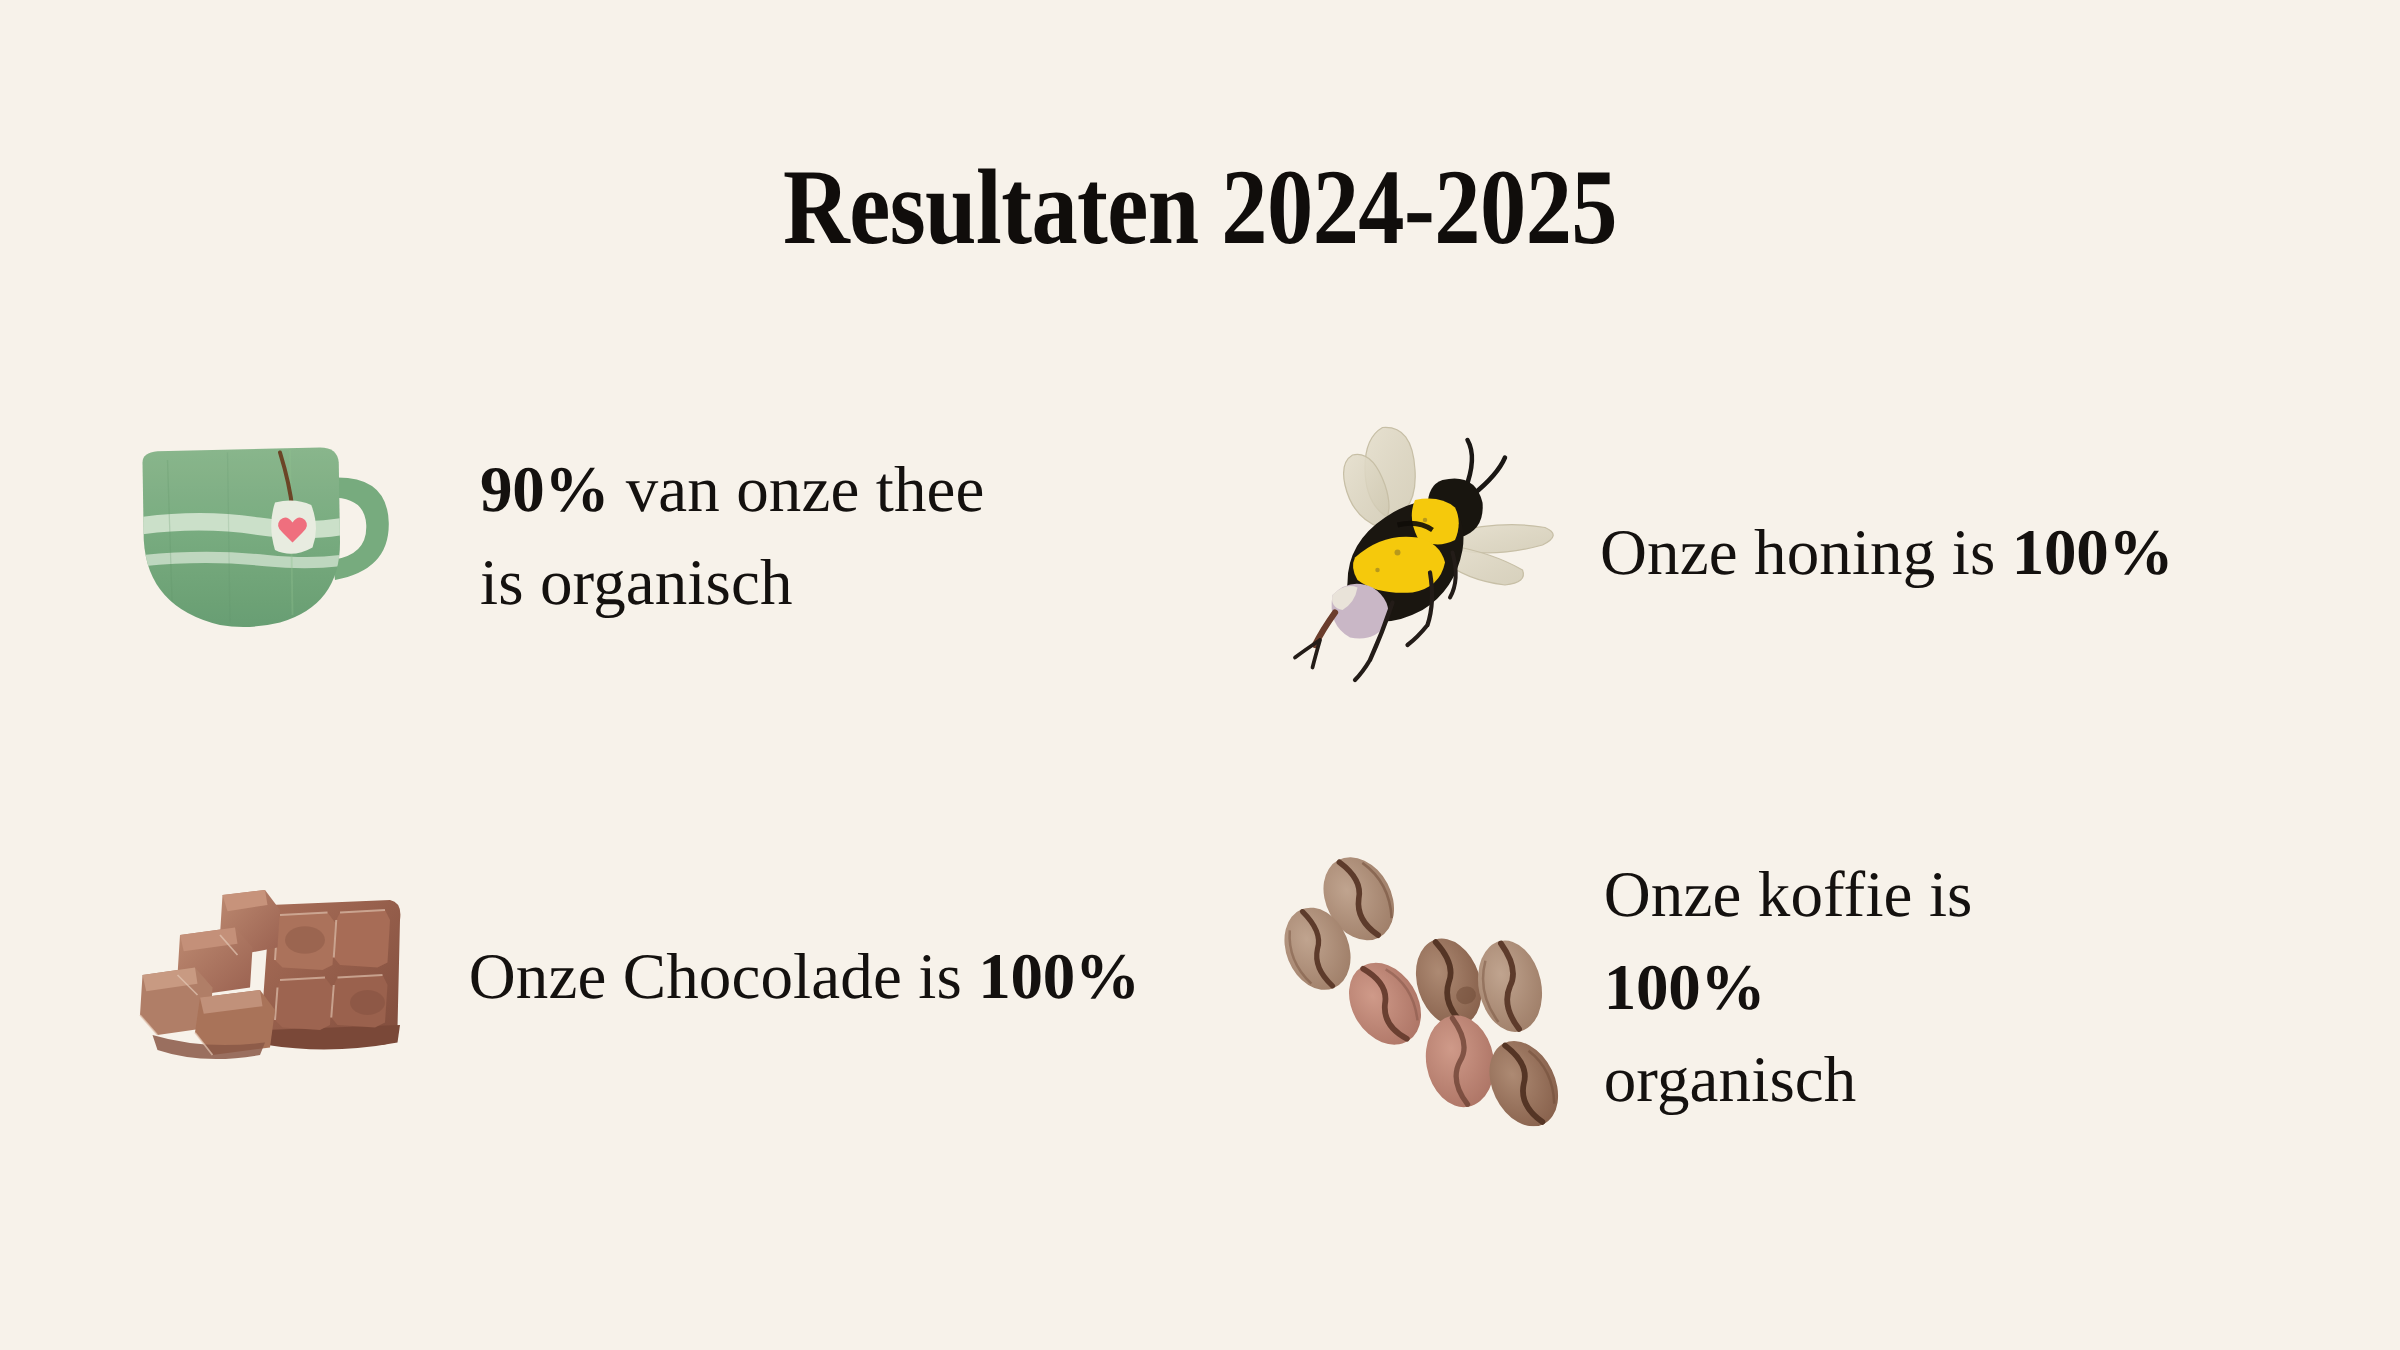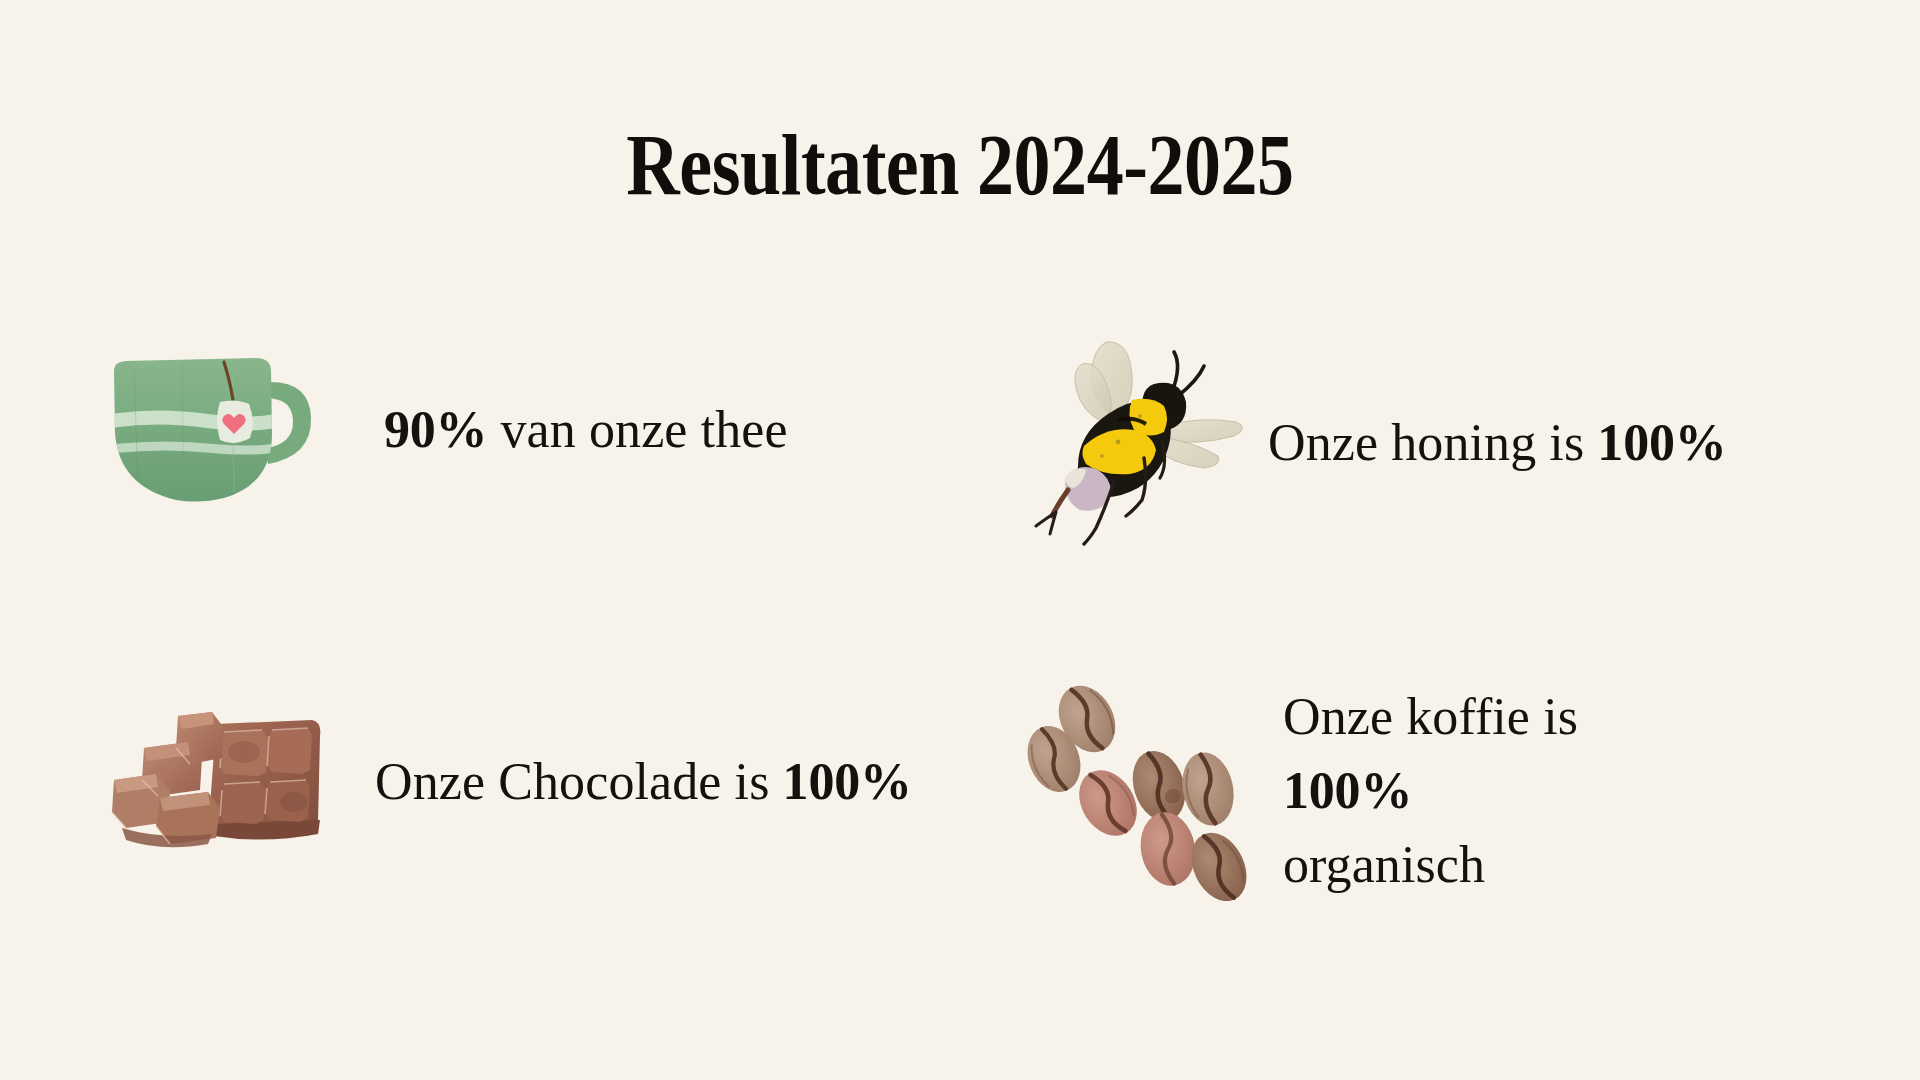--- a/index.html
+++ b/index.html
@@ -63,21 +63,21 @@
     font-weight: 700;
     letter-spacing: -0.2px;
   }
 
   #stat-tea        { left: 104px;  top: 352px; }
   #stat-honey      { left: 1022px; top: 330px; }
   #stat-chocolate  { left: 104px;  top: 702px; }
   #stat-coffee     { left: 1022px; top: 680px; justify-content: space-between; }
 
   #stat-tea .stat-text       { margin-left: 60px; width: 420px; }
-  #stat-honey .stat-text     { margin-left: 16px; width: 470px; }
+  #stat-honey .stat-text     { margin-left: 28px; width: 470px; }
   #stat-chocolate .stat-text { margin-left: 41px; width: 600px; }
   #stat-coffee .stat-text    { margin-left: 36px; width: 430px; }
 
   
   .art-tea       { width: 220px; height: 155px; }
   .art-bee       { width: 230px; height: 225px; }
   .art-chocolate { width: 230px; height: 160px; }
   .art-coffee    { width: 225px; height: 220px; }
 
   .art-tea svg, .art-bee svg, .art-chocolate svg, .art-coffee svg {
@@ -126,20 +126,21 @@
 
         <path d="M120 10 Q128 36 130 56" stroke="#6b4526" stroke-width="3.2" fill="none" stroke-linecap="round"></path>
 
         <path d="M116 50 Q132 46 145 52 Q152 70 146 86 Q130 95 116 88 Q110 68 116 50 Z" fill="#e8ece0"></path>
 
         <path d="M130 66 q-5 -7 -10 -2 q-4 5 2 10 l8 8 l8 -8 q6 -5 2 -10 q-5 -5 -10 2 z" fill="#ef6f7e"></path>
       </svg>
     </div>
     <div class="stat-text">
       <span></span><b>90%</b><span> van onze thee</span><br>
+      <span>is organisch</span>
     </div>
   </div>
 
   <div class="stat" id="stat-honey">
     <div class="stat-art art-bee">
       <svg viewBox="0 0 230 225" xmlns="http://www.w3.org/2000/svg">
         <defs>
           <linearGradient id="wingG" x1="0" y1="0" x2="1" y2="1">
             <stop offset="0%" stop-color="#e6e0cf" stop-opacity="0.95"></stop>
             <stop offset="100%" stop-color="#cdc6ae" stop-opacity="0.75"></stop>

